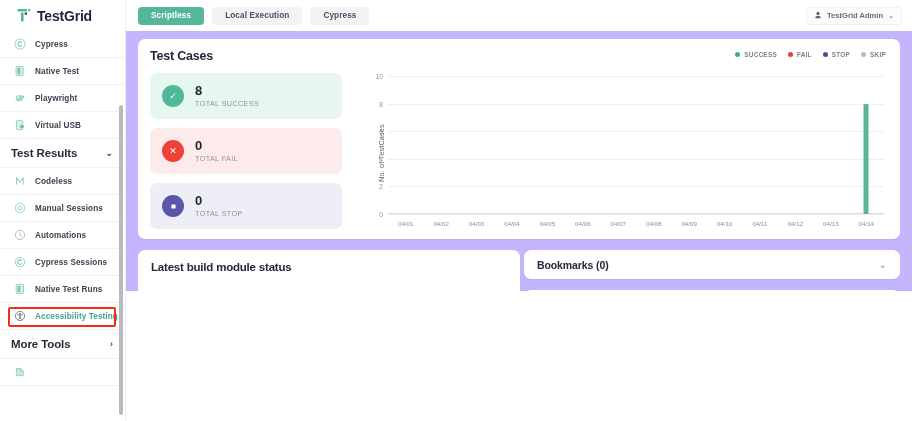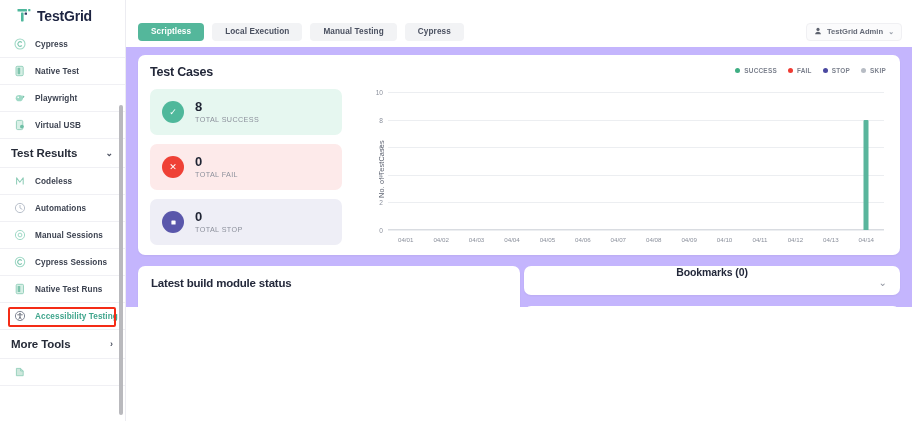--- a/index.html
+++ b/index.html
@@ -39,21 +39,21 @@
   .nav-item.section .chev { color:#4c5160; font-size: 9px; padding-right: 6px; }
   .nav-item.active-green { color: #3fa58c; }
   .nav-highlight {
     position: absolute; left: 8px; width: 108px; height: 20px;
     border: 2px solid #f42c16; border-radius: 2px; pointer-events: none;
   }
   .sb-track { position:absolute; right:2px; top:105px; width:4px; height:310px; }
   .sb-thumb { width:4px; height:100%; background:#b9b9bd; border-radius:3px; }
 
   
-  .main { flex: 1 1 auto; height: 307px; background: #f7f8fa; position: relative; overflow: hidden; margin-top: 16px; }
+  .main { flex: 1 1 auto; height: 307px; background: #f7f8fa; position: relative; overflow: hidden; }
   .topbar { height: 31px; background:#ffffff; display:flex; align-items:center; padding: 0 10px 0 12px; }
   .tabs { display:flex; gap: 8px; align-items:center; }
   .tab {
     height: 18px; padding: 0 13px; border-radius: 4px; background: #f2f3f5;
     color:#4a5060; font-size: 8.2px; font-weight: 600; display:flex; align-items:center;
     letter-spacing:.1px;
   }
   .tab.sel { background: #54b79b; color: #ffffff; }
   .user-chip {
     margin-left:auto; display:flex; align-items:center; gap:5px; height:18px;
@@ -91,21 +91,21 @@
 
   .bottom { display:flex; gap: 4px; margin-top: 11px; }
   .build-card { flex: 0 0 382px; padding: 11px 13px 13px 13px; }
   .build-row { display:flex; align-items:center; margin-top: 11px; }
   .build-name { font-size: 8px; color:#71757f; }
   .badge-success {
     margin-left:auto; background:#dff3ea; color:#3a9f85; font-size:6.3px; font-weight:700;
     letter-spacing:.45px; padding: 3px 7px; border-radius:2px;
   }
   .right-col { flex: 1 1 auto; display:flex; flex-direction:column; gap: 11px; }
-  .acc { height: 29px; display:flex; align-items:center; padding: 0 13px; flex-direction: column; }
+  .acc { height: 29px; display:flex; align-items:center; padding: 0 13px; }
   .acc-title { font-size: 10.5px; font-weight:700; color:#23283a; letter-spacing:-.1px; }
   .acc-chev { margin-left:auto; color:#8e939e; font-size:10px; line-height:1; }
   .footer-white { position:absolute; left:0; right:0; bottom:0; height:16px; background:#ffffff; }
 </style>
 </head>
 <body>
 
 <div class="app">
 
   <div class="sidebar">
@@ -176,35 +176,35 @@
           <svg width="12" height="12" viewBox="0 0 12 12">
               <path d="M2.6 9.4V2.8l3.2 4.4 3.4-4.4v6.6" fill="none" stroke="#8fcdb8" stroke-width="1.05" stroke-linejoin="round"></path>
             </svg>
         </span>
         <span>Codeless</span>
       </div>
 
       <div class="nav-item">
         <span class="ico">
           <svg width="12" height="12" viewBox="0 0 12 12">
+              <circle cx="6" cy="6" r="4.6" fill="none" stroke="#9fd9c6" stroke-width="1"></circle>
+              <circle cx="6" cy="6" r="1.9" fill="none" stroke="#9fd9c6" stroke-width="1"></circle>
+            </svg>
+        </span>
+        <span>Manual Sessions</span>
+      </div>
+
+      <div class="nav-item">
+        <span class="ico">
+          <svg width="12" height="12" viewBox="0 0 12 12">
               <circle cx="6" cy="6" r="4.6" fill="none" stroke="#b9c0cb" stroke-width="1"></circle>
               <path d="M6 3.4V6l2 1.2" stroke="#b9c0cb" stroke-width="1" fill="none" stroke-linecap="round"></path>
             </svg>
         </span>
         <span>Automations</span>
-      </div>
-
-      <div class="nav-item">
-        <span class="ico">
-          <svg width="12" height="12" viewBox="0 0 12 12">
-              <circle cx="6" cy="6" r="4.6" fill="none" stroke="#9fd9c6" stroke-width="1"></circle>
-              <circle cx="6" cy="6" r="1.9" fill="none" stroke="#9fd9c6" stroke-width="1"></circle>
-            </svg>
-        </span>
-        <span>Manual Sessions</span>
       </div>
 
       <div class="nav-item">
         <span class="ico">
           <svg width="12" height="12" viewBox="0 0 12 12">
               <circle cx="6" cy="6" r="4.7" fill="none" stroke="#9fd9c6" stroke-width="1.05"></circle>
               <path d="M7.6 4.3a2.3 2.3 0 1 0 0 3.4" fill="none" stroke="#7fc7b0" stroke-width="1.05" stroke-linecap="round"></path>
             </svg>
         </span>
         <span>Cypress Sessions</span>
@@ -255,21 +255,20 @@
       <div class="sb-thumb"></div>
     </div>
   </div>
 
   <div class="main">
 
     <div class="topbar">
       <div class="tabs">
         <div class="tab sel">Scriptless</div>
         <div class="tab">Local Execution</div>
-        <div class="tab">Manual Testing</div>
         <div class="tab">Cypress</div>
       </div>
       <div class="user-chip">
         <span>
           <svg width="8" height="8" viewBox="0 0 10 10">
               <circle cx="5" cy="3" r="2" fill="#5d626e"></circle>
               <path d="M1.4 9c0-2 1.7-3.1 3.6-3.1S8.6 7 8.6 9z" fill="#5d626e"></path>
             </svg>
         </span>
         <span>TestGrid Admin</span>

